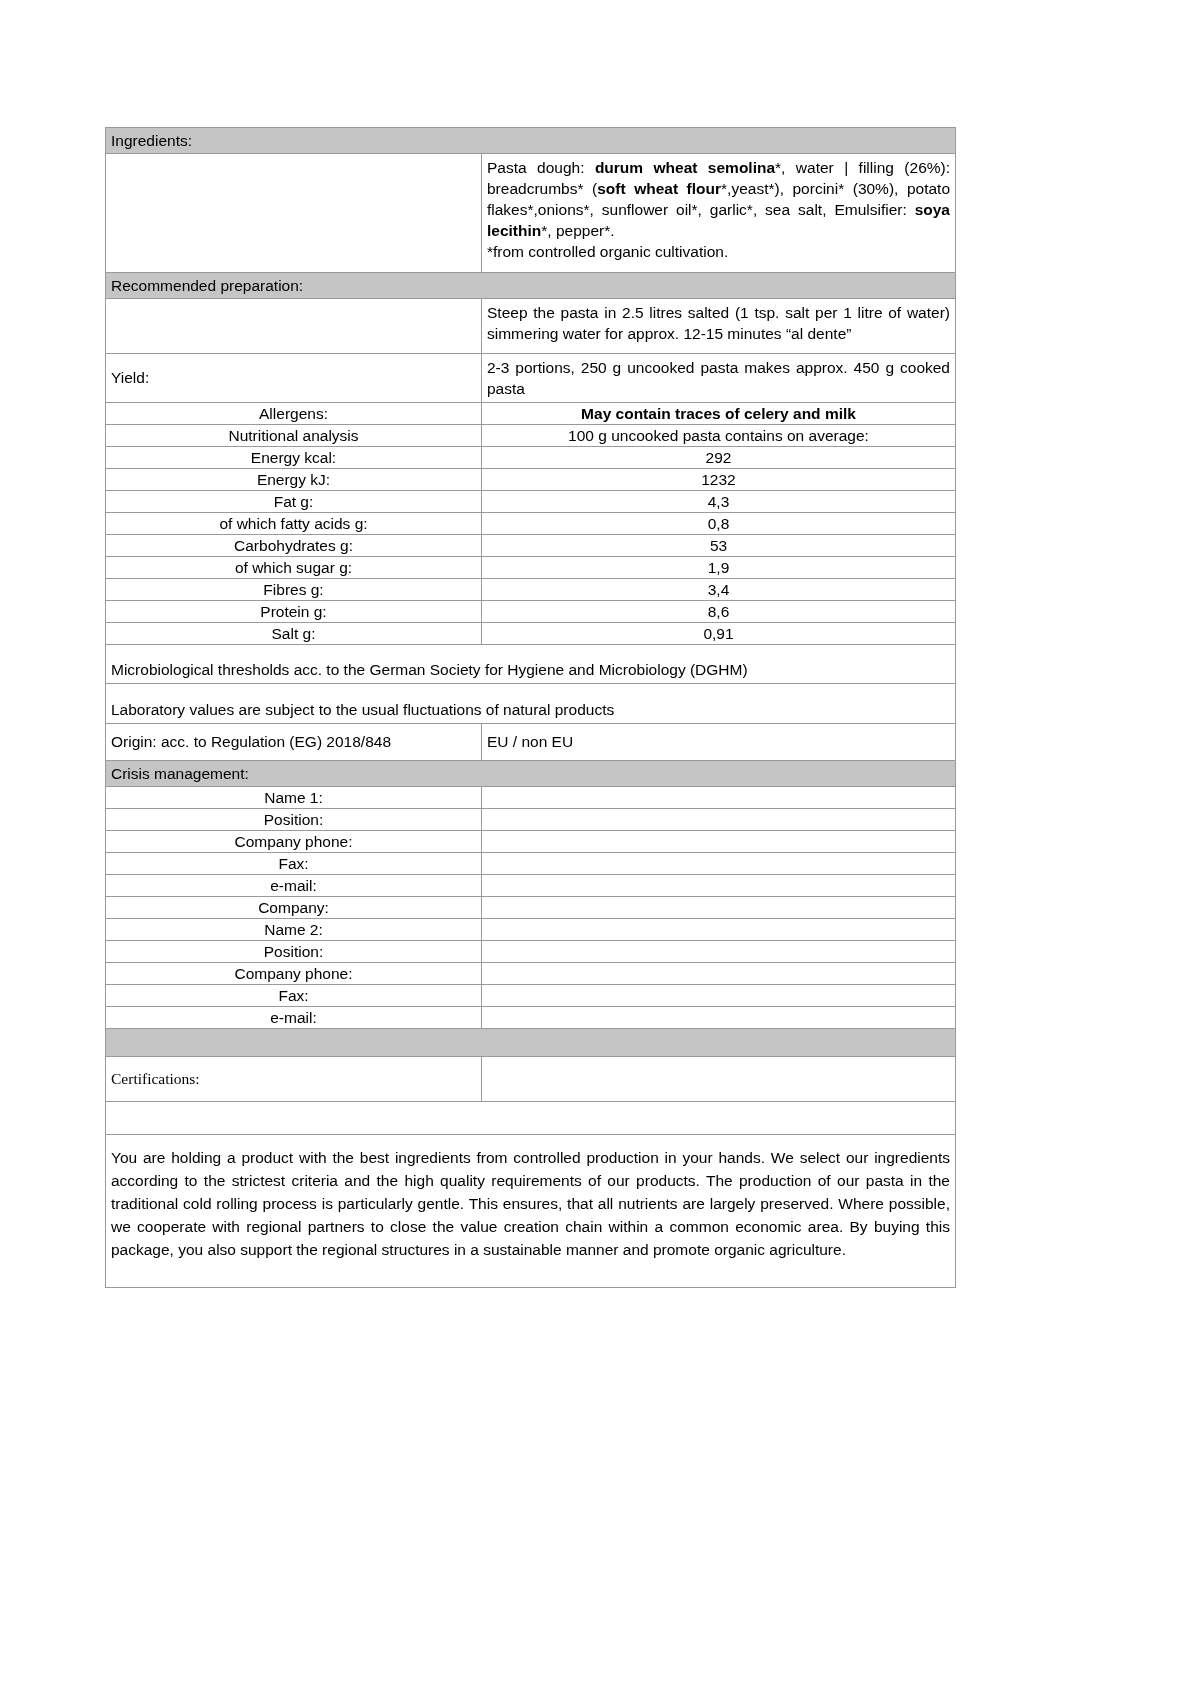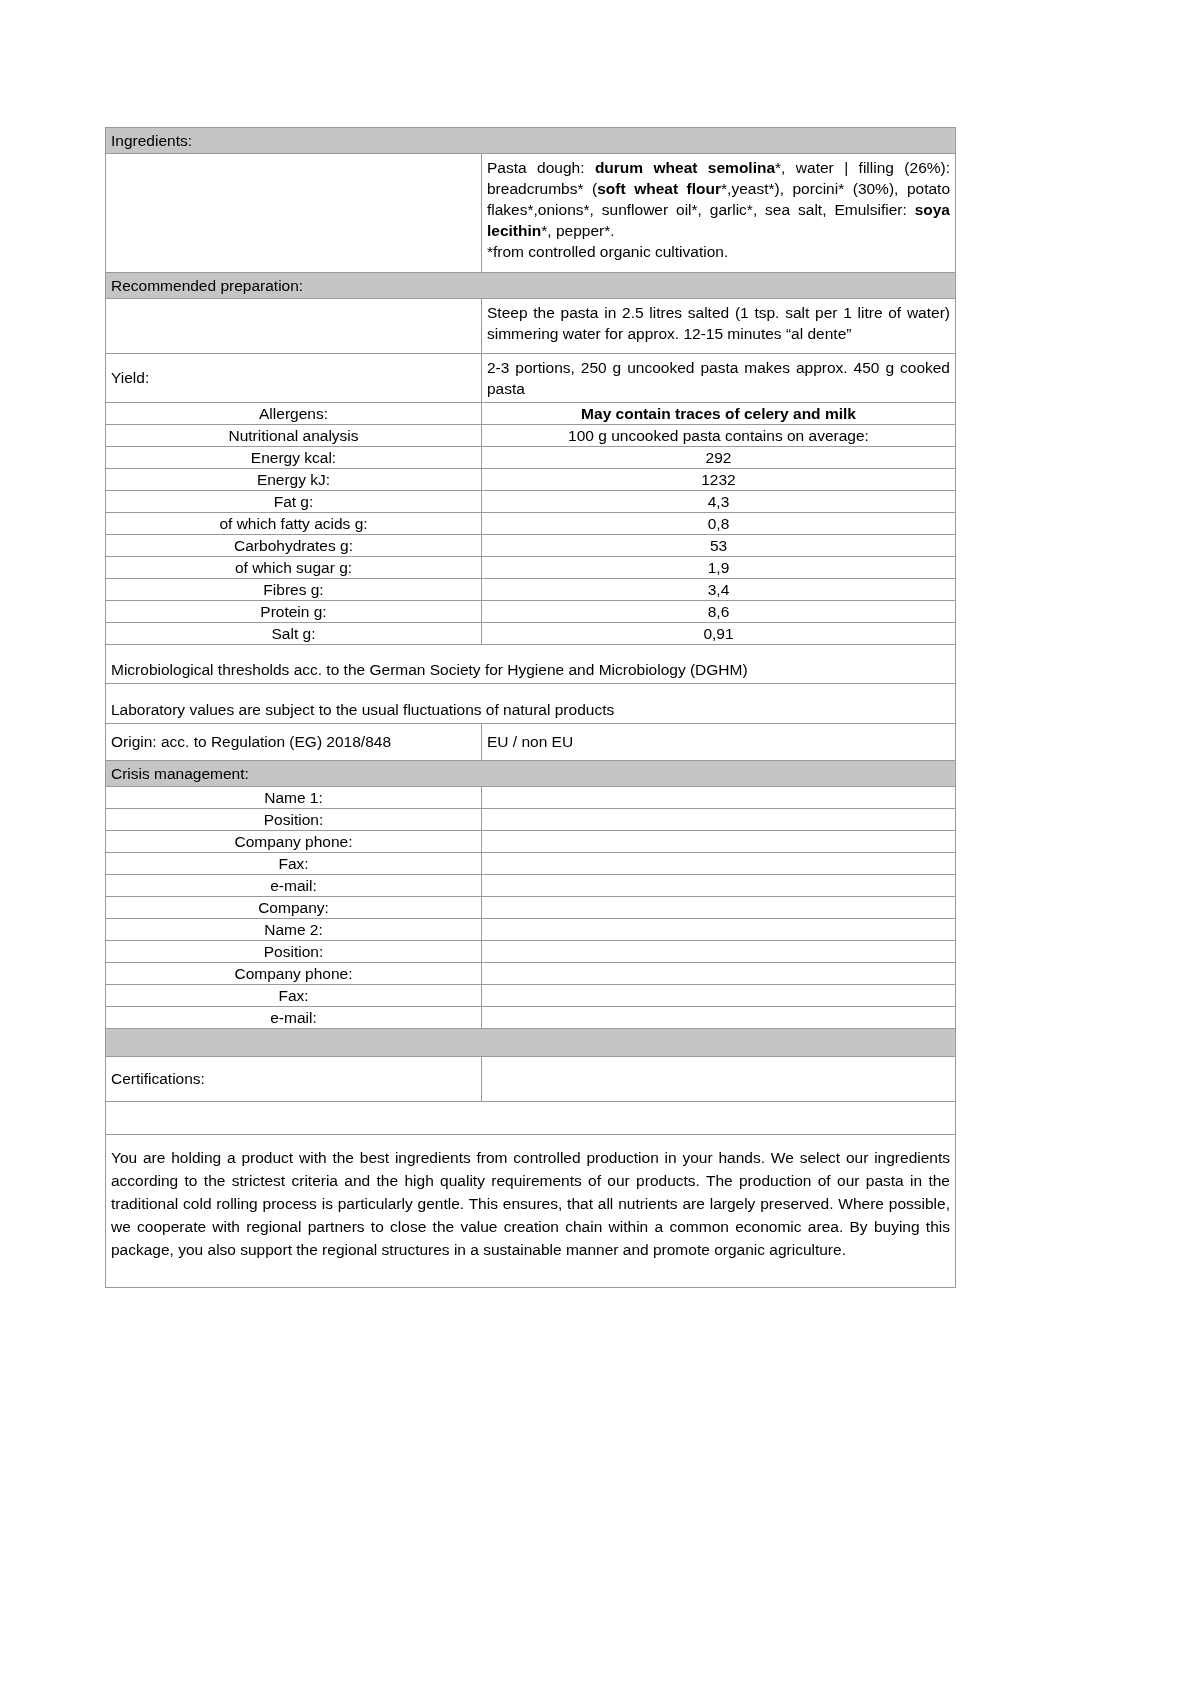--- a/index.html
+++ b/index.html
@@ -23,21 +23,21 @@
   .top { vertical-align:top; padding-top:3px; }
   .bot { vertical-align:bottom; padding-bottom:4px; }
   .b { font-weight:bold; }
   .ingr { height:114px; line-height:21px; }
   .steep { height:50px; line-height:21px; }
   .yield { height:44px; line-height:21px; }
   .lab { height:34px; }
   .micro { height:33px; }
   .origin { height:34px; }
   .grayspacer { height:25px; }
-  .cert { height:42px; }
+  .cert { height:42px;font-family:Liberation Serif, serif; }
   .order { height:30px; }
   .blankrow { height:30px; }
   .para {
     line-height:23px; text-align:justify;
     padding:11px 5px 26px 5px; vertical-align:top;
   }
   .gap { height:33px; }
   .foot td { height:26px; }
   .rt { text-align:right; }
 </style>

